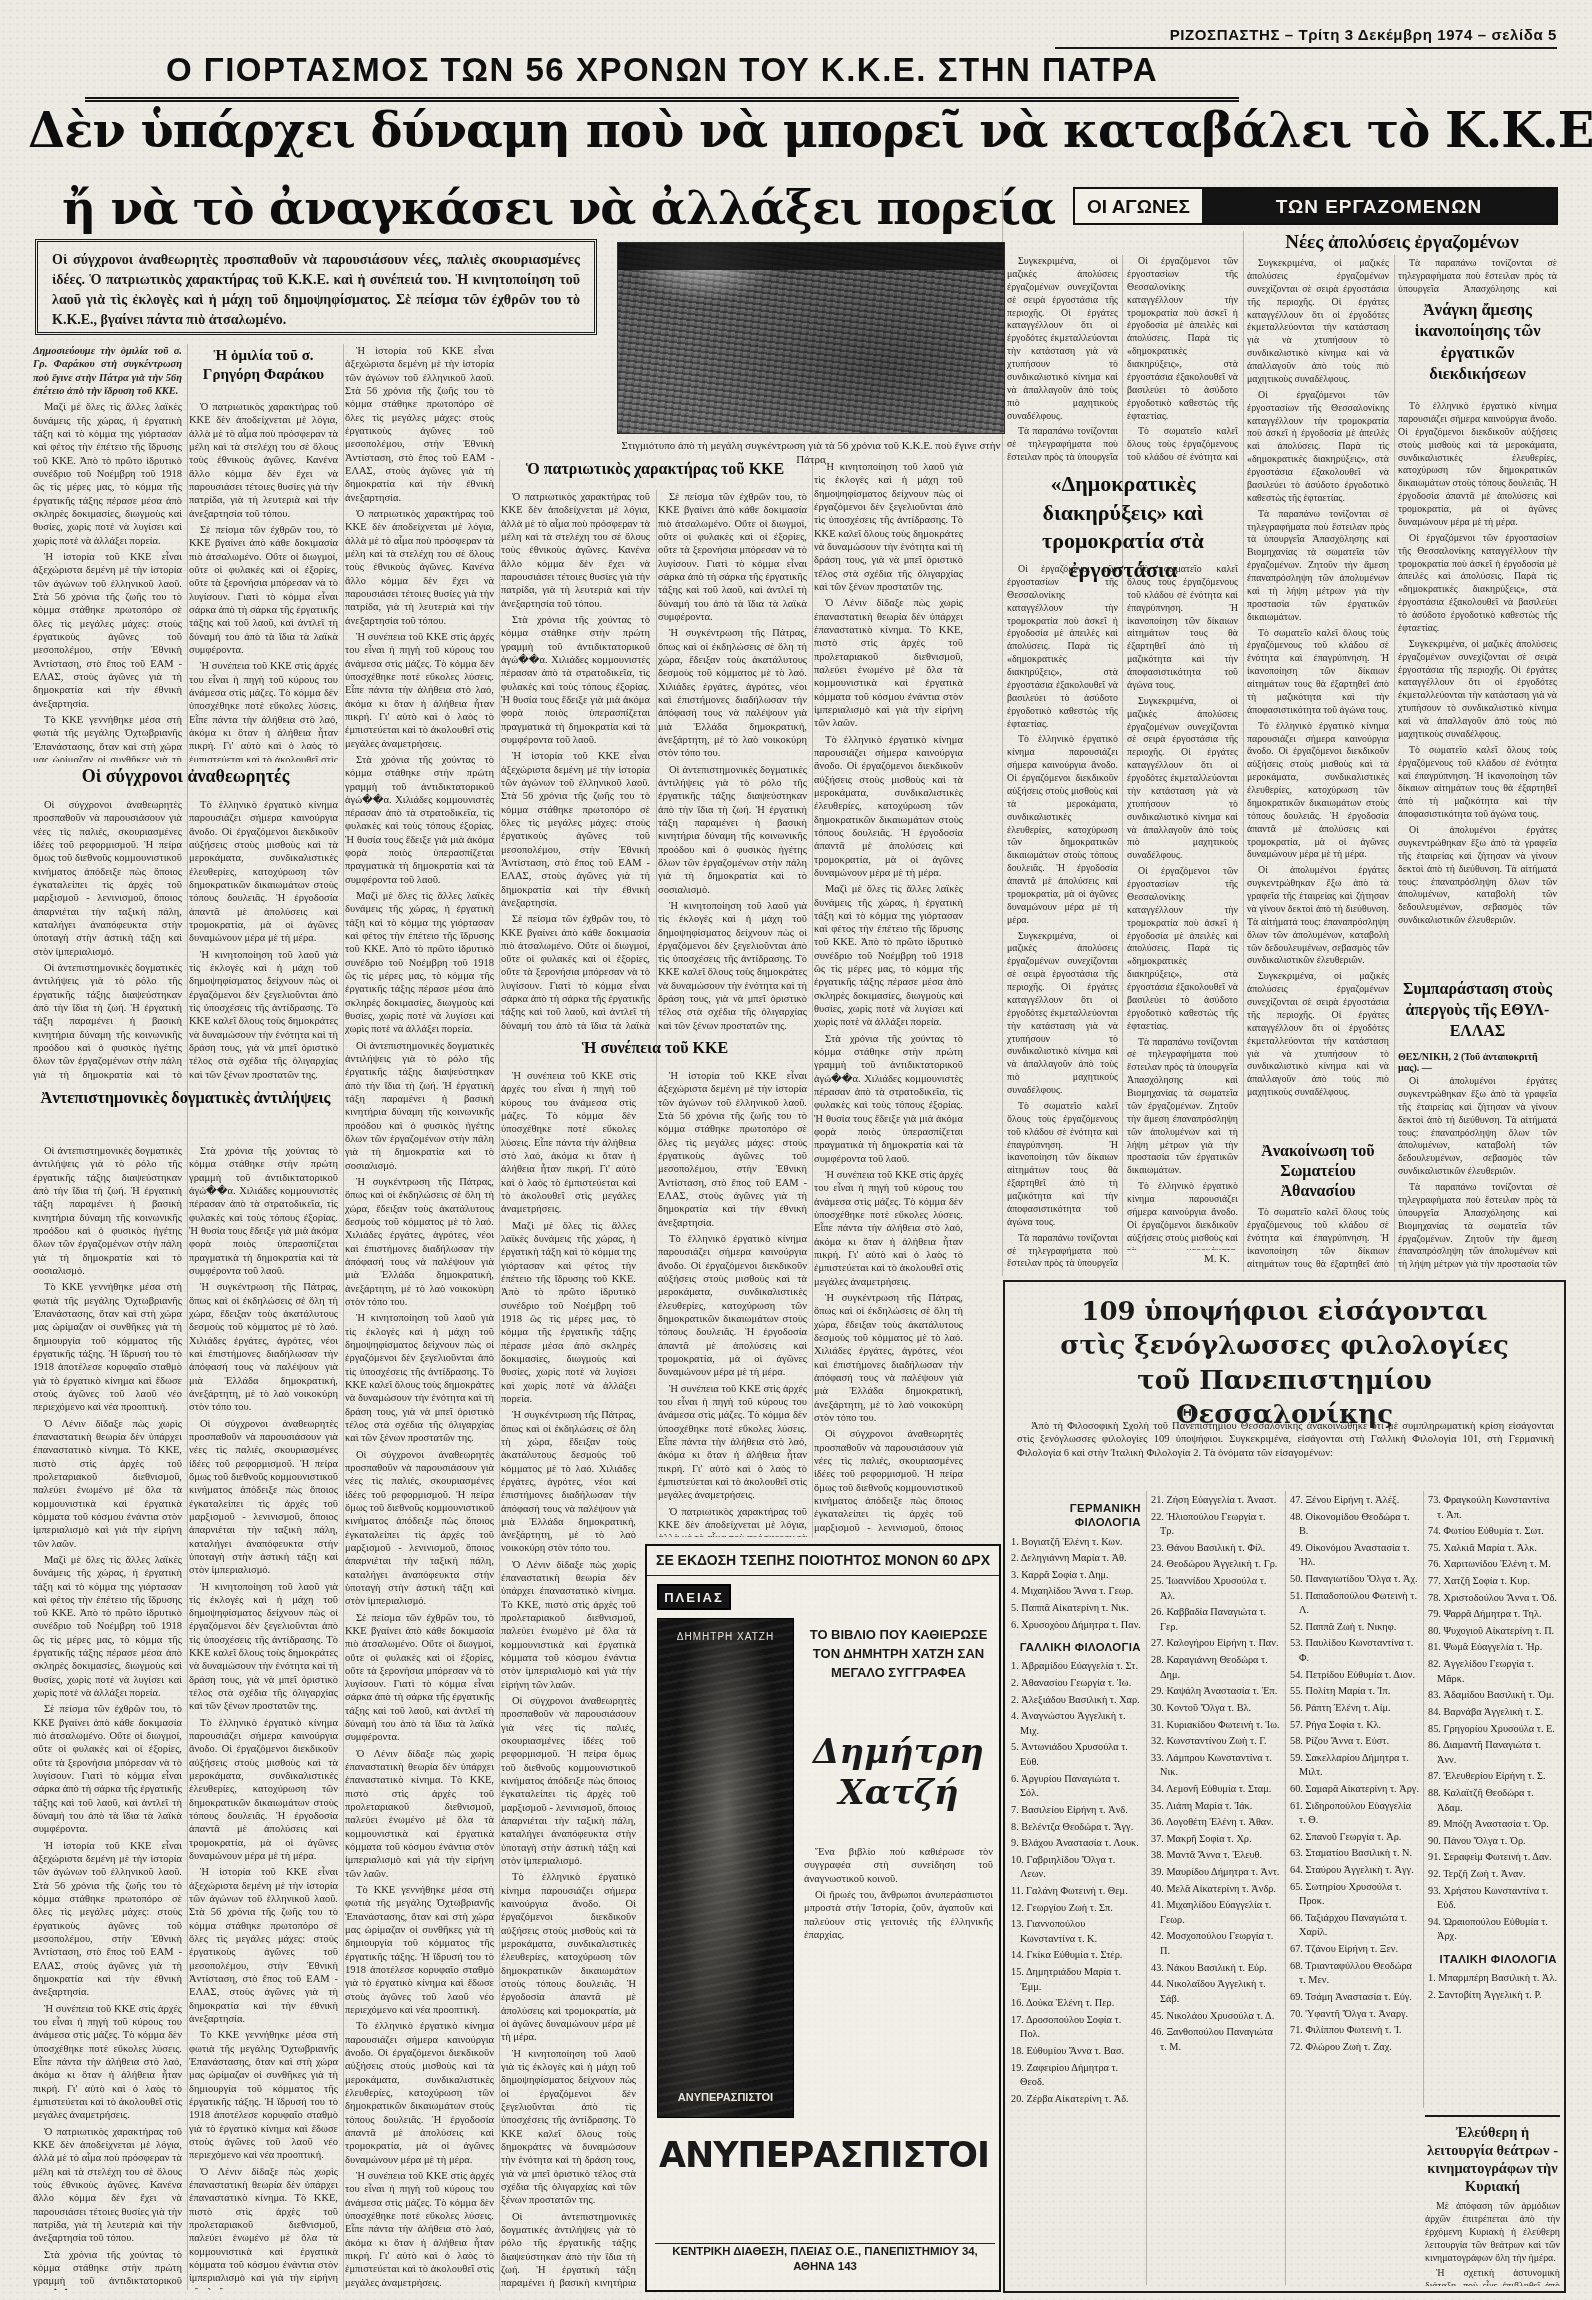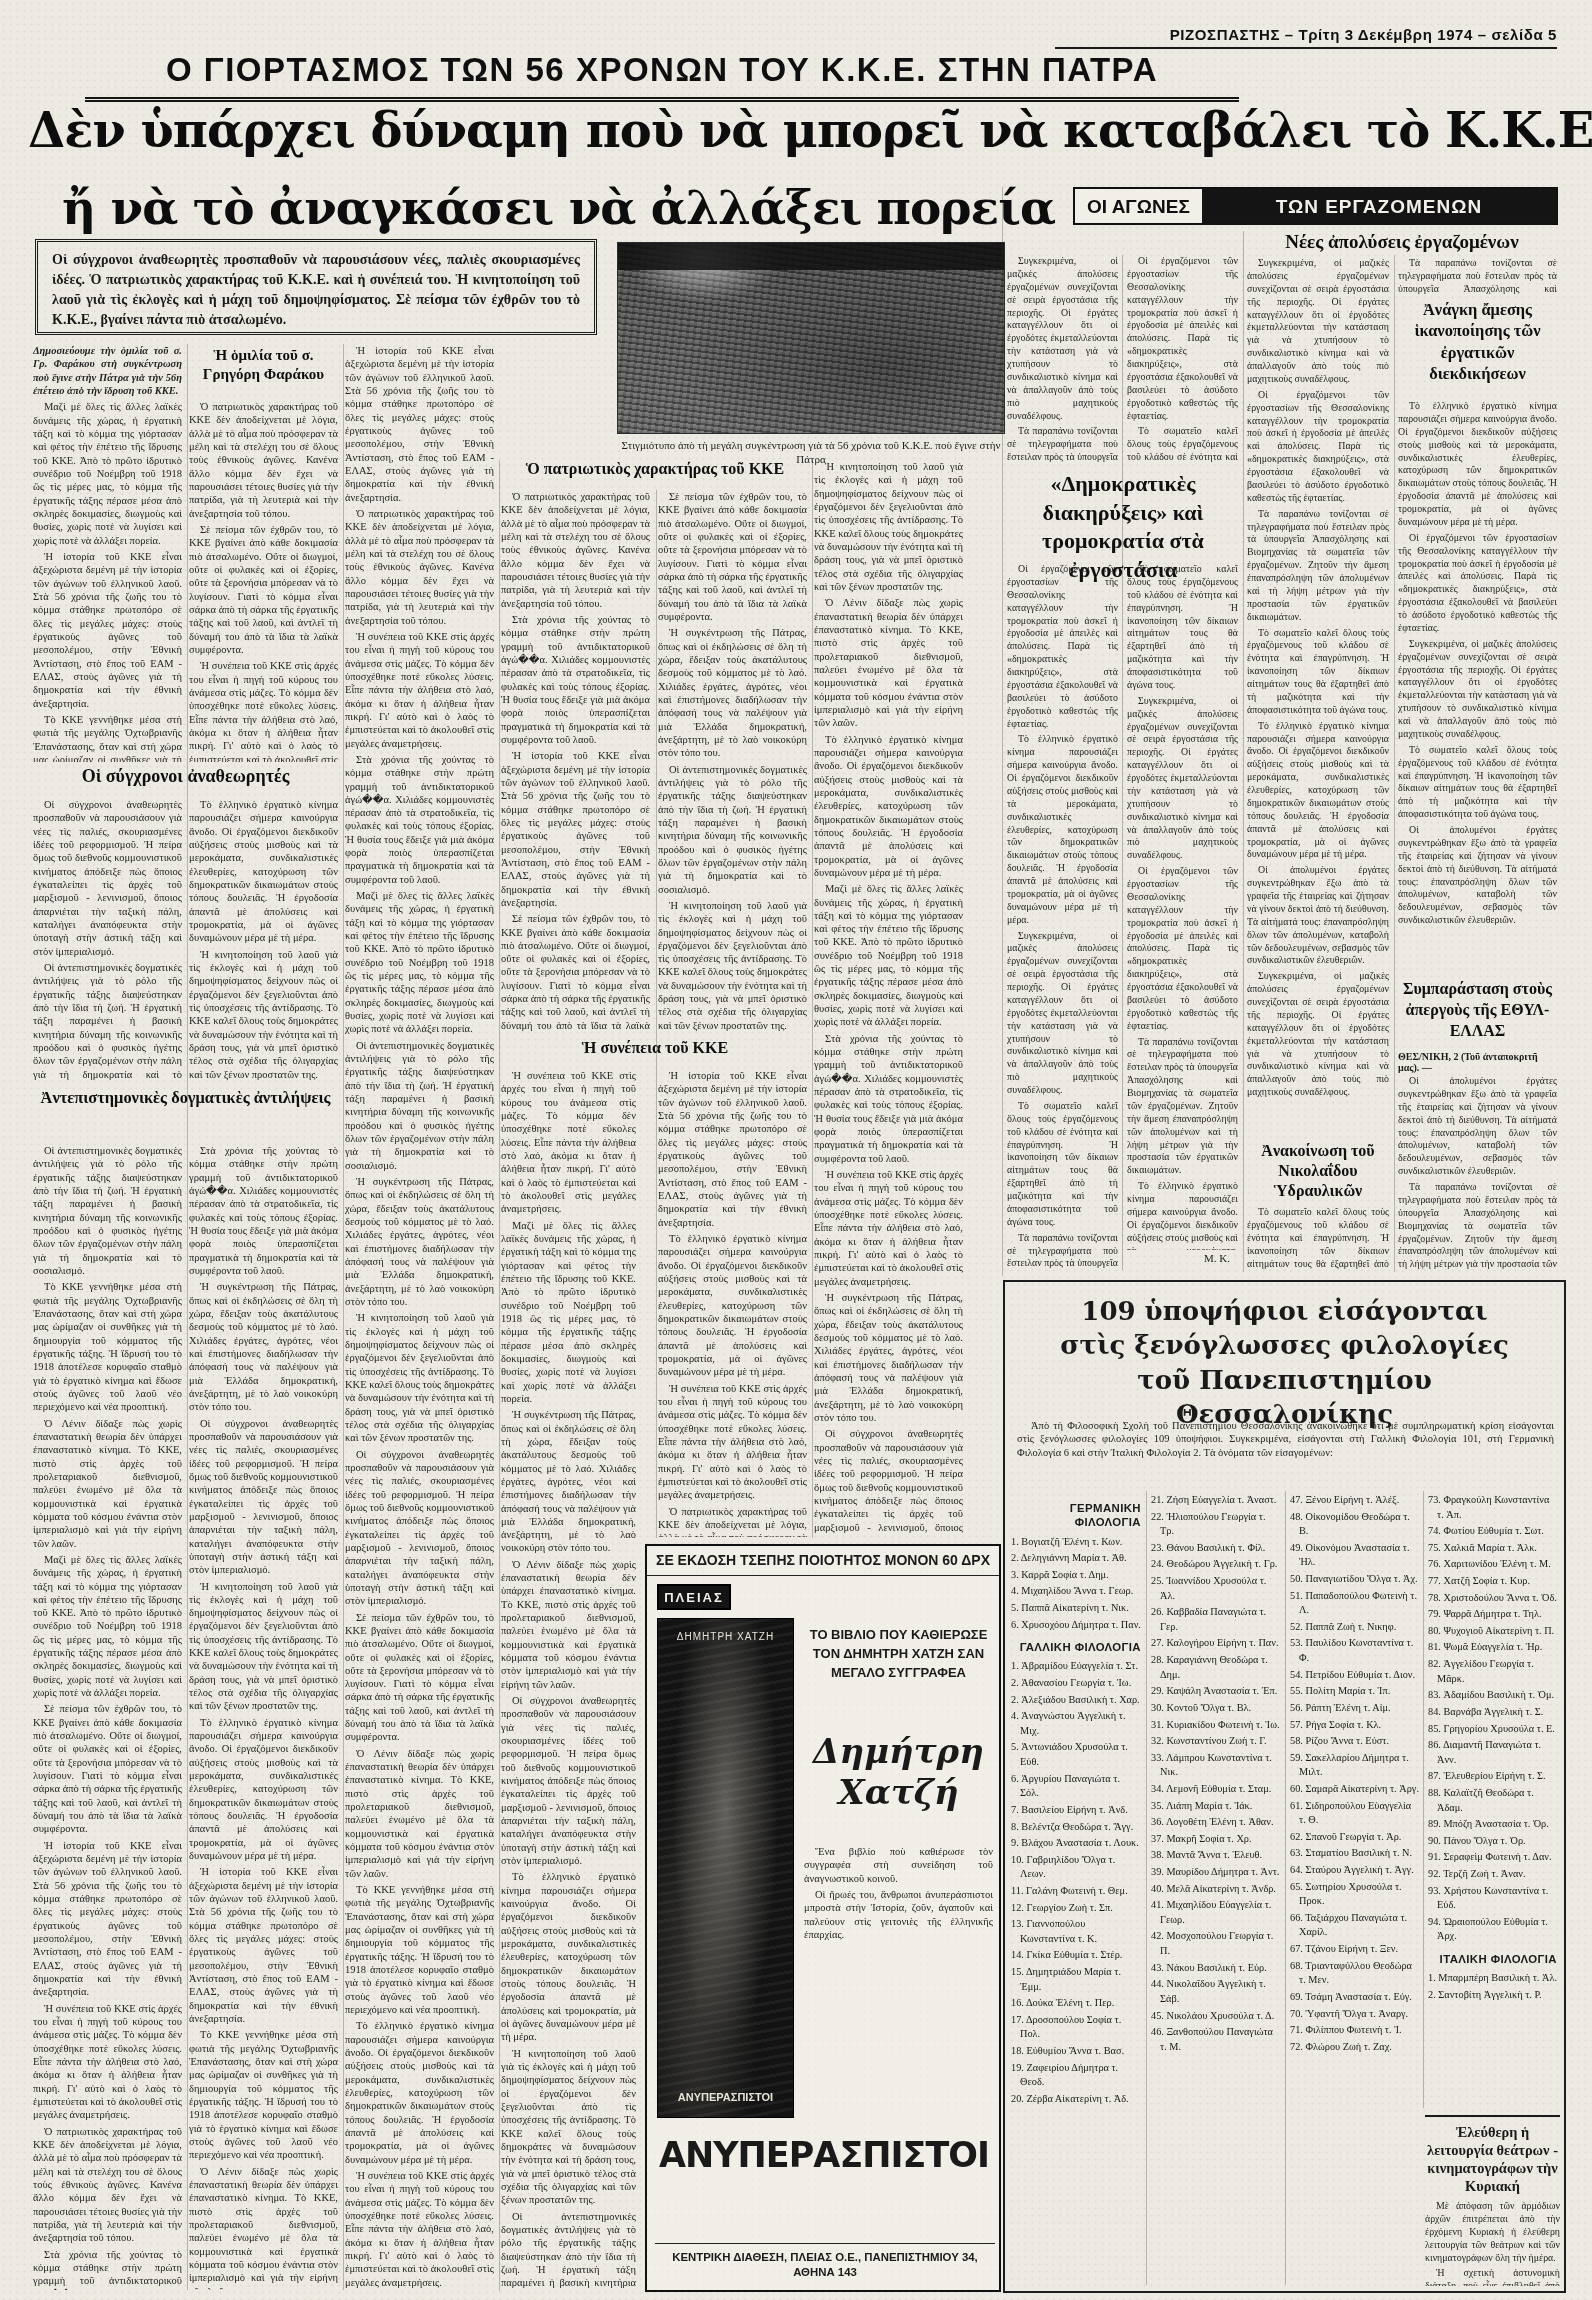--- a/index.html
+++ b/index.html
@@ -45,21 +45,21 @@
        display:flex;align-items:center;justify-content:center;letter-spacing:2px;border:2px solid #000}
   .cover{background:
       radial-gradient(ellipse at 50% 38%,rgba(220,215,200,.38),transparent 55%),
       radial-gradient(ellipse at 30% 75%,rgba(180,175,160,.22),transparent 45%),
       repeating-linear-gradient(170deg,rgba(255,255,255,.05) 0 3px,transparent 3px 9px),
       #131313;border:1px solid #000;position:absolute}
   .cover .ct{position:absolute;left:0;right:0;text-align:center;color:#e8e4d8;font-family:"Liberation Sans",sans-serif}
   .tagline{font:bold 13px/1.45 "Liberation Sans",sans-serif;text-align:center}
   .author{font:bold italic 34px/1.2 "DejaVu Serif",serif;text-align:center}
   .bigtitle{font:bold 36px/1.1 "DejaVu Sans",sans-serif;text-align:center;letter-spacing:-1px;transform:scaleX(.97)}
-  .adfooter{font:bold 11.4px/1.3 "Liberation Sans",sans-serif;text-align:center;border-top:1px solid #222;padding-top:6px}
+  .adfooter{font:bold 11.4px/1.3 "Liberation Sans",sans-serif;text-align:center;border-top:1px solid #222;}
   .unititle{font-weight:bold;font-size:26px;line-height:1.32;text-align:center;font-family:"DejaVu Serif",serif}
   .theater{border-top:2px solid #1a1a1a;padding-top:6px}
   .theater h4{font-size:14.4px;line-height:1.25;text-align:center;font-weight:bold;margin-bottom:5px}
 </style>
 </head>
 <body>
 
 <div class="page">
 
   <div class="abs masthead" style="left:1055px;top:26px;width:502px">ΡΙΖΟΣΠΑΣΤΗΣ – Τρίτη 3 Δεκέμβρη 1974 – σελίδα 5</div>
@@ -230,21 +230,21 @@
 
   <div class="abs colblock" style="left:1247px;top:257px;width:142px;height:882px">
       <p class="para tiny">Συγκεκριμένα, οἱ μαζικὲς ἀπολύσεις ἐργαζομένων συνεχίζονται σὲ σειρὰ ἐργοστάσια τῆς περιοχῆς. Οἱ ἐργάτες καταγγέλλουν ὅτι οἱ ἐργοδότες ἐκμεταλλεύονται τὴν κατάσταση γιὰ νὰ χτυπήσουν τὸ συνδικαλιστικὸ κίνημα καὶ νὰ ἀπαλλαγοῦν ἀπὸ τοὺς πιὸ μαχητικοὺς συναδέλφους.</p>
       <p class="para tiny">Οἱ ἐργαζόμενοι τῶν ἐργοστασίων τῆς Θεσσαλονίκης καταγγέλλουν τὴν τρομοκρατία ποὺ ἀσκεῖ ἡ ἐργοδοσία μὲ ἀπειλὲς καὶ ἀπολύσεις. Παρὰ τὶς «δημοκρατικὲς διακηρύξεις», στὰ ἐργοστάσια ἐξακολουθεῖ νὰ βασιλεύει τὸ ἀσύδοτο ἐργοδοτικὸ καθεστὼς τῆς ἑφταετίας.</p>
       <p class="para tiny">Τὰ παραπάνω τονίζονται σὲ τηλεγραφήματα ποὺ ἔστειλαν πρὸς τὰ ὑπουργεῖα Ἀπασχόλησης καὶ Βιομηχανίας τὰ σωματεῖα τῶν ἐργαζομένων. Ζητοῦν τὴν ἄμεση ἐπαναπρόσληψη τῶν ἀπολυμένων καὶ τὴ λήψη μέτρων γιὰ τὴν προστασία τῶν ἐργατικῶν δικαιωμάτων.</p>
       <p class="para tiny">Τὸ σωματεῖο καλεῖ ὅλους τοὺς ἐργαζόμενους τοῦ κλάδου σὲ ἑνότητα καὶ ἐπαγρύπνηση. Ἡ ἱκανοποίηση τῶν δίκαιων αἰτημάτων τους θὰ ἐξαρτηθεῖ ἀπὸ τὴ μαζικότητα καὶ τὴν ἀποφασιστικότητα τοῦ ἀγώνα τους.</p>
       <p class="para tiny">Τὸ ἑλληνικὸ ἐργατικὸ κίνημα παρουσιάζει σήμερα καινούργια ἄνοδο. Οἱ ἐργαζόμενοι διεκδικοῦν αὐξήσεις στοὺς μισθοὺς καὶ τὰ μεροκάματα, συνδικαλιστικὲς ἐλευθερίες, κατοχύρωση τῶν δημοκρατικῶν δικαιωμάτων στοὺς τόπους δουλειᾶς. Ἡ ἐργοδοσία ἀπαντᾶ μὲ ἀπολύσεις καὶ τρομοκρατία, μὰ οἱ ἀγῶνες δυναμώνουν μέρα μὲ τὴ μέρα.</p>
       <p class="para tiny">Οἱ ἀπολυμένοι ἐργάτες συγκεντρώθηκαν ἔξω ἀπὸ τὰ γραφεῖα τῆς ἑταιρείας καὶ ζήτησαν νὰ γίνουν δεκτοὶ ἀπὸ τὴ διεύθυνση. Τὰ αἰτήματά τους: ἐπαναπρόσληψη ὅλων τῶν ἀπολυμένων, καταβολὴ τῶν δεδουλευμένων, σεβασμὸς τῶν συνδικαλιστικῶν ἐλευθεριῶν.</p>
       <p class="para tiny">Συγκεκριμένα, οἱ μαζικὲς ἀπολύσεις ἐργαζομένων συνεχίζονται σὲ σειρὰ ἐργοστάσια τῆς περιοχῆς. Οἱ ἐργάτες καταγγέλλουν ὅτι οἱ ἐργοδότες ἐκμεταλλεύονται τὴν κατάσταση γιὰ νὰ χτυπήσουν τὸ συνδικαλιστικὸ κίνημα καὶ νὰ ἀπαλλαγοῦν ἀπὸ τοὺς πιὸ μαχητικοὺς συναδέλφους.</p>
     </div>
-  <div class="abs sechead" style="left:1247px;top:1141px;width:142px;font-size:16px;line-height:1.25">Ἀνακοίνωση τοῦ Νικολαΐδου Ὑδραυλικῶν</div>
+  <div class="abs sechead" style="left:1247px;top:1141px;width:142px;font-size:16px;line-height:1.25">Ἀνακοίνωση τοῦ Σωματείου Ἀθανασίου</div>
   <div class="abs colblock" style="left:1247px;top:1206px;width:142px;height:66px">
       <p class="para tiny">Τὸ σωματεῖο καλεῖ ὅλους τοὺς ἐργαζόμενους τοῦ κλάδου σὲ ἑνότητα καὶ ἐπαγρύπνηση. Ἡ ἱκανοποίηση τῶν δίκαιων αἰτημάτων τους θὰ ἐξαρτηθεῖ ἀπὸ τὴ μαζικότητα καὶ τὴν ἀποφασιστικότητα τοῦ ἀγώνα τους.</p>
     </div>
 
   <div class="abs colblock" style="left:1398px;top:257px;width:159px;height:38px">
       <p class="para tiny">Τὰ παραπάνω τονίζονται σὲ τηλεγραφήματα ποὺ ἔστειλαν πρὸς τὰ ὑπουργεῖα Ἀπασχόλησης καὶ Βιομηχανίας τὰ σωματεῖα τῶν ἐργαζομένων. Ζητοῦν τὴν ἄμεση ἐπαναπρόσληψη τῶν ἀπολυμένων καὶ τὴ λήψη μέτρων γιὰ τὴν προστασία τῶν ἐργατικῶν δικαιωμάτων.</p>
     </div>
   <div class="abs sechead" style="left:1398px;top:299px;width:159px;font-size:16.4px;line-height:1.3">Ἀνάγκη ἄμεσης ἱκανοποίησης τῶν ἐργατικῶν διεκδικήσεων</div>
   <div class="abs colblock" style="left:1398px;top:400px;width:159px;height:575px">
       <p class="para tiny">Τὸ ἑλληνικὸ ἐργατικὸ κίνημα παρουσιάζει σήμερα καινούργια ἄνοδο. Οἱ ἐργαζόμενοι διεκδικοῦν αὐξήσεις στοὺς μισθοὺς καὶ τὰ μεροκάματα, συνδικαλιστικὲς ἐλευθερίες, κατοχύρωση τῶν δημοκρατικῶν δικαιωμάτων στοὺς τόπους δουλειᾶς. Ἡ ἐργοδοσία ἀπαντᾶ μὲ ἀπολύσεις καὶ τρομοκρατία, μὰ οἱ ἀγῶνες δυναμώνουν μέρα μὲ τὴ μέρα.</p>

